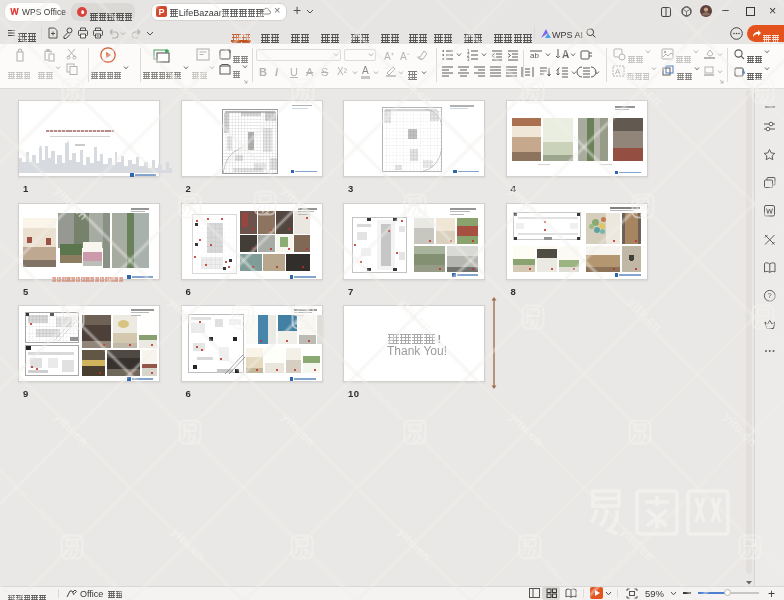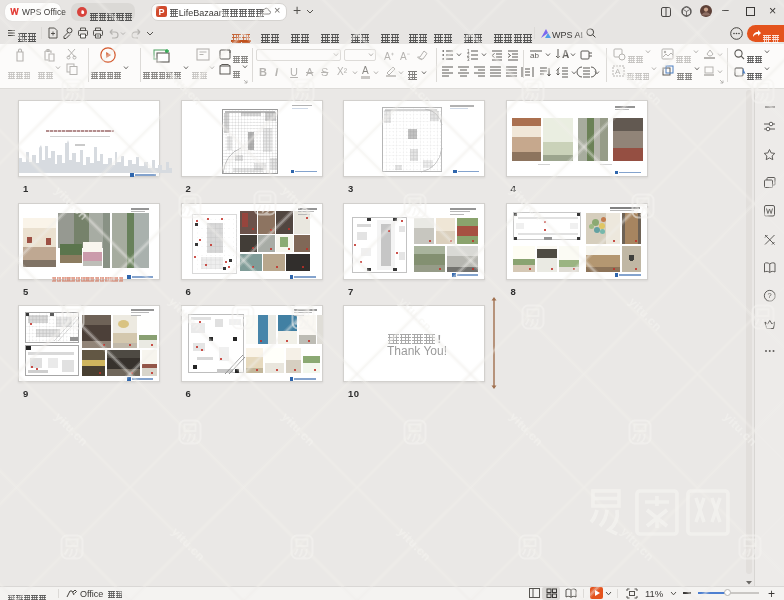--- a/index.html
+++ b/index.html
@@ -926,21 +926,21 @@
     <path d="M1 0 L6 3 L1 6 Z" fill="#fff"></path>
   </svg>
 <svg class="ab" style="left:605px;top:591px" width="7" height="5">
     <path d="M1 1 L3.5 3.8 L6 1" stroke="#55534f" fill="none"></path>
   </svg>
 <div class="ab vd" style="left:617px;top:589px;height:9px"></div>
 <svg class="ab" style="left:626px;top:588px" width="12" height="11">
     <path d="M1 3 V1 h2.5 M8.5 1 H11 v2 M11 8 v2 h-2.5 M3.5 10 H1 V8" fill="none" stroke="#55534f"></path>
     <rect x="3.5" y="3.5" width="5" height="4" fill="none" stroke="#55534f"></rect>
   </svg>
-<div class="ab" style="left:645px;top:588px;font-size:9.5px;color:#3a3836">11%</div>
+<div class="ab" style="left:645px;top:588px;font-size:9.5px;color:#3a3836">59%</div>
 <svg class="ab" style="left:669.5px;top:591px" width="7" height="5">
     <path d="M1 1 L3.5 3.8 L6 1" stroke="#55534f" fill="none"></path>
   </svg>
 <div class="ab" style="left:683px;top:592px;width:8px;height:1.6px;background:#3a3836"></div>
 <div class="ab" style="left:698px;top:592.4px;width:30px;height:1.6px;background:#4d7fd0"></div>
 <div class="ab" style="left:728px;top:592.4px;width:31px;height:1.6px;background:#c9c7c4"></div>
 <div class="ab" style="left:724px;top:589px;width:7px;height:7px;border-radius:50%;background:#fdfdfc;border:1px solid #b9b7b4"></div>
 <div class="ab" style="left:768px;top:587px;font-size:12px;color:#3a3836">+</div>
 <svg class="ab wm" style="left:0;top:0" width="784" height="600" viewBox="0 0 784 600">
     <line x1="-797.0" y1="620" x2="-157.0" y2="-20" stroke="#f1efec" stroke-width="5" opacity=".16"></line>

